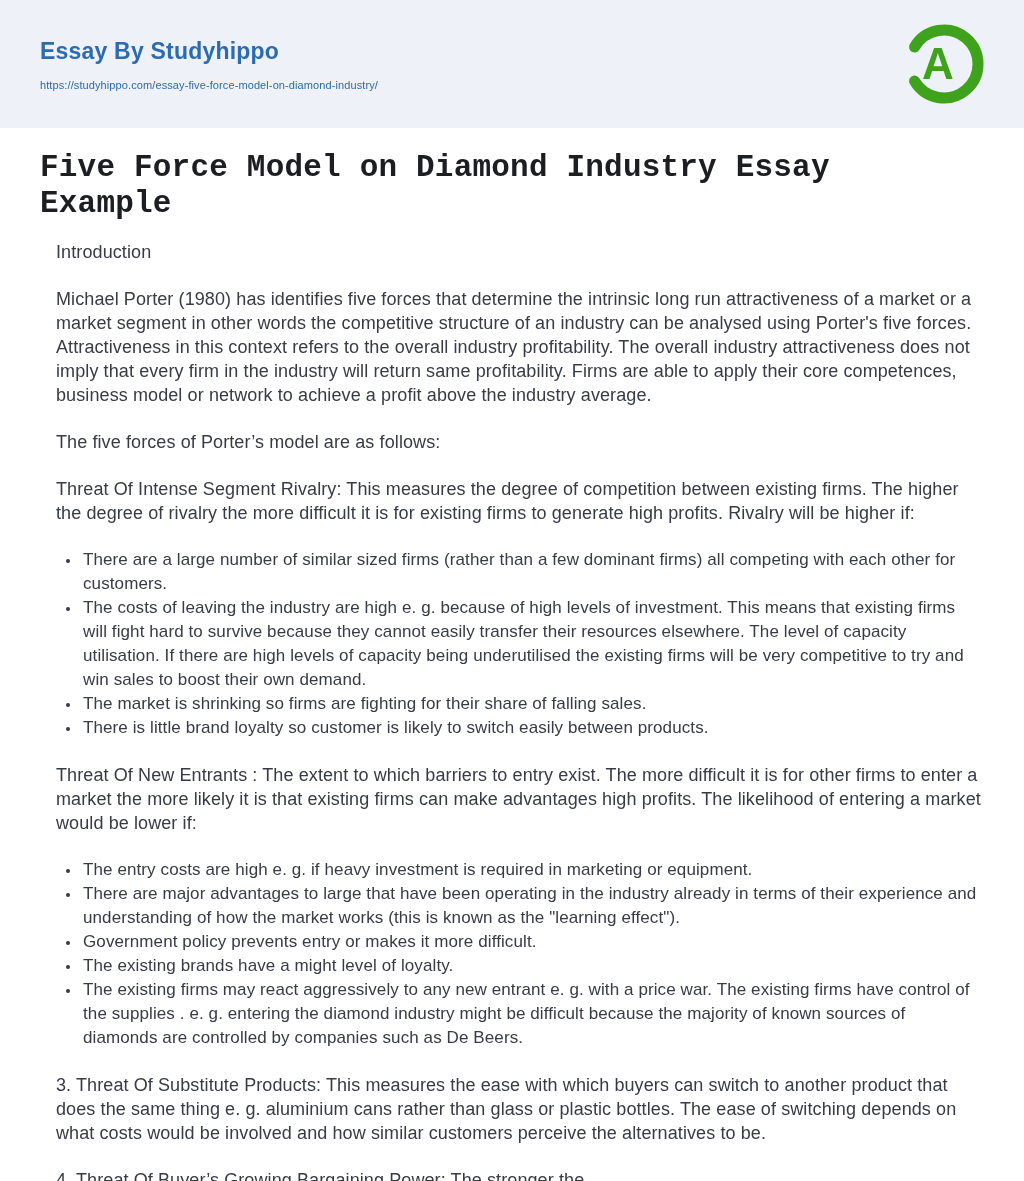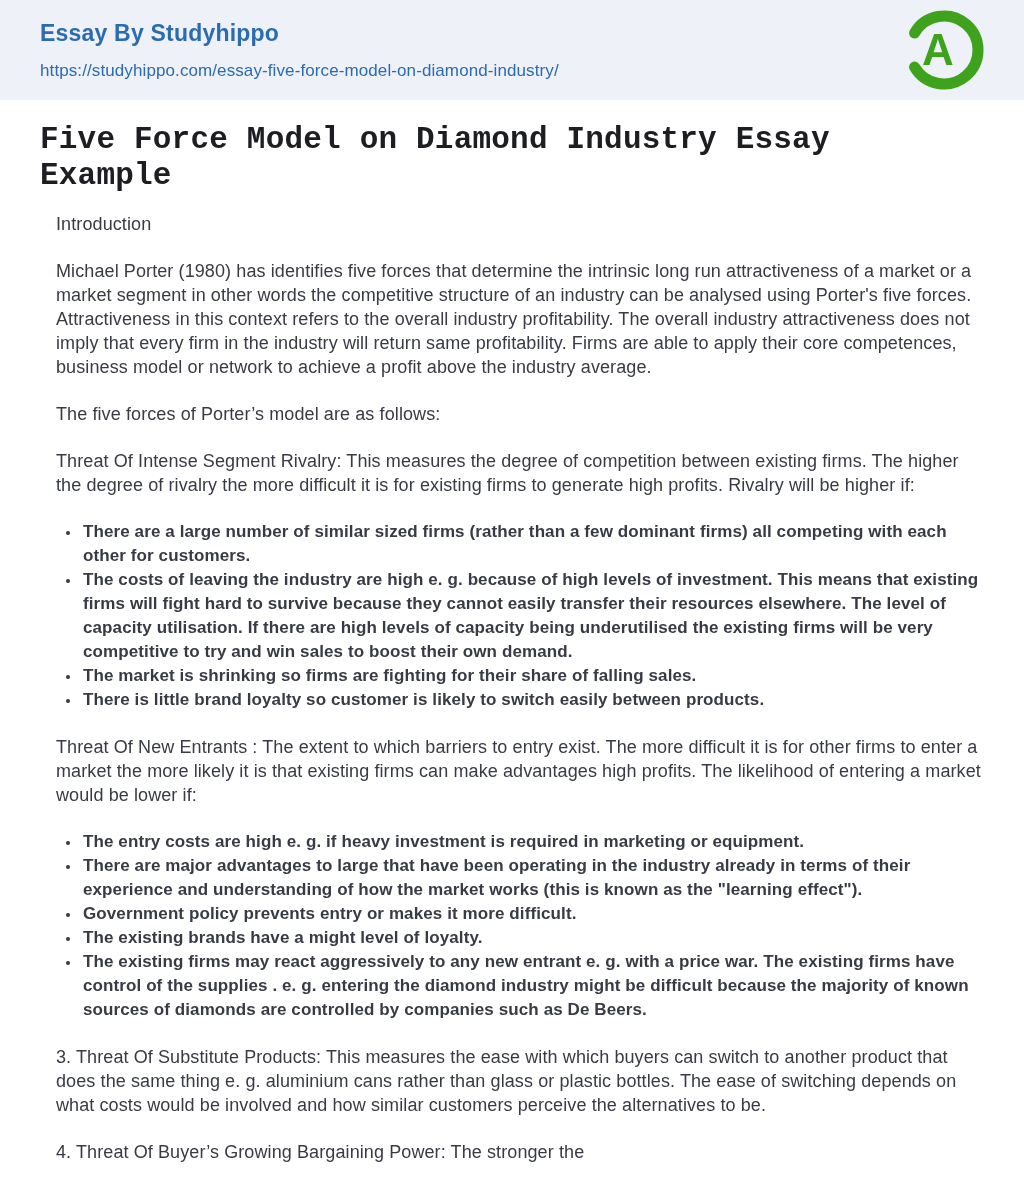--- a/index.html
+++ b/index.html
@@ -12,36 +12,36 @@
   *{box-sizing:border-box;}
   html,body{margin:0;padding:0;}
   body{
     width:1024px;
     min-height:1181px;
     background:#ffffff;
     font-family:"Liberation Sans", sans-serif;
     color:var(--text-color,#383b45);
   }
   .page-header{
-    height:100px;
+    height:128px;
     background:var(--header-bg,#eef1f7);
     display:flex;
     align-items:center;
     justify-content:space-between;
     padding:0 40px;
   }
   .site-title{
     margin:0 0 14px 0;
     font-size:23px;
     font-weight:700;
     color:var(--header-blue,#2b6bb0);
     letter-spacing:0.2px;
   }
   .site-url{
-    font-size:17px;
+    font-size:11px;
     color:var(--header-blue,#2b6bb0);
     text-decoration:none;
     letter-spacing:0.1px;
   }
   .logo{
     width:80px;
     height:88px;
     flex:0 0 auto;
   }
   main{
@@ -60,21 +60,20 @@
   p.body-text{
     margin:0 0 23px 16px;
     font-size:18px;
     line-height:24px;
     letter-spacing:0.1px;
   }
   ul.bullet-list{
     margin:0 0 23px 0;
     padding:0 0 0 41px;
     list-style:disc;
-    font-weight:bold;
   }
   ul.bullet-list li{
     font-size:17px;
     line-height:24px;
     letter-spacing:0.1px;
     padding-left:2px;
   }
   ul.bullet-list li::marker{
     color:var(--text-color,#383b45);
     font-size:13px;

